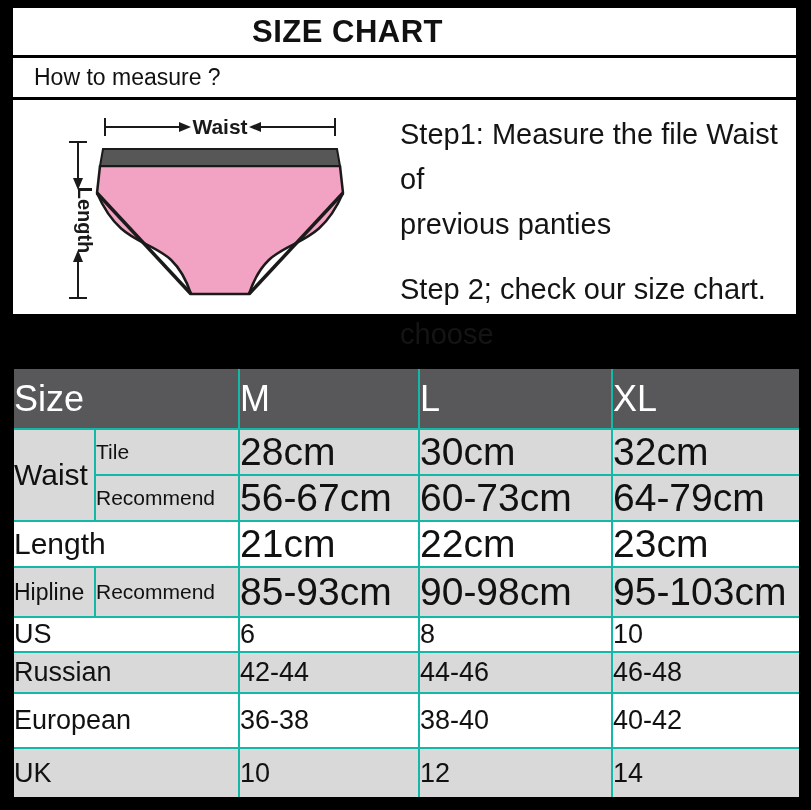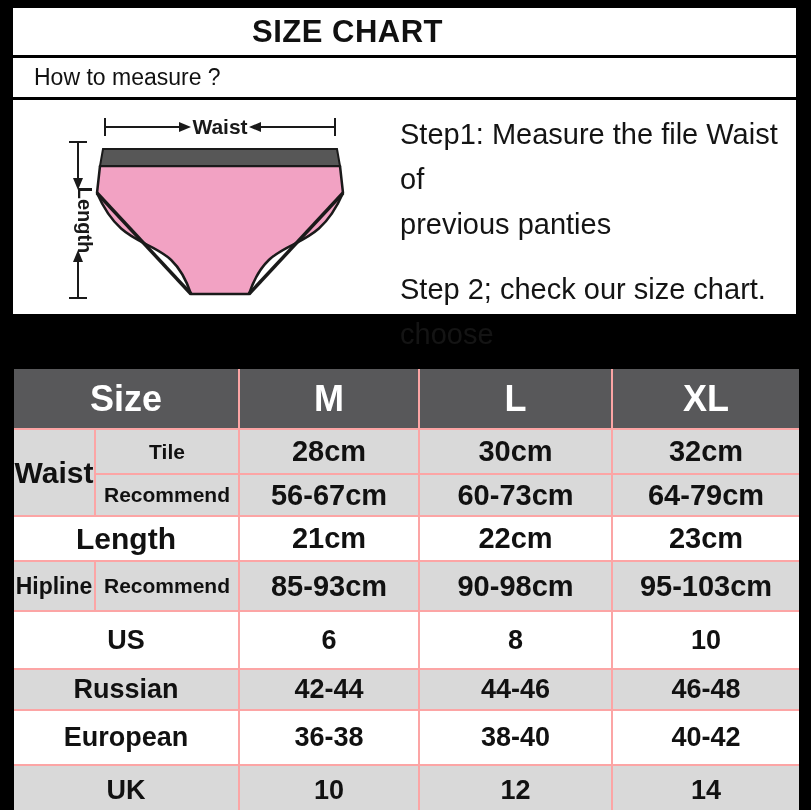--- a/index.html
+++ b/index.html
@@ -41,45 +41,45 @@
   }
   .steps p + p { margin-top: 20px; }
 
   table.size-table {
     position: absolute; left: 10px; top: 365px; width: 789px;
     border-collapse: collapse; table-layout: fixed;
     border: 4px solid #000; border-bottom: 6px solid #000;
     text-align: center;
   }
   table.size-table td, table.size-table th {
-    border: 2px solid #fca5a5;
+    border: 2px solid #14b8a6;
     vertical-align: middle;
-    text-align: center;
-    font-weight: bold;
+    text-align: left;
+    font-weight: normal;
     padding: 0;
     overflow: hidden;
   }
   tr.hdr { height: 62px; background: #58585a; color: #fff; }
   tr.hdr th { font-size: 36px; }
   tr.r-gray  { background: #d9d9d9; }
   tr.r-white { background: #ffffff; }
   tr.r-tile      { height: 45px; }
   tr.r-recommend { height: 42px; }
   tr.r-length    { height: 45px; }
   tr.r-hipline   { height: 50px; }
-  tr.r-us        { height: 58px; }
+  tr.r-us        { height: 35px; }
   tr.r-russian   { height: 41px; }
   tr.r-european  { height: 55px; }
   tr.r-uk        { height: 52px; }
 
   .lbl-big  { font-size: 30px; }
   .lbl-mid  { font-size: 27px; }
   .lbl-hip  { font-size: 23px; }
   .lbl-sub  { font-size: 21px; }
-  .val-cm   { font-size: 29px; }
+  .val-cm   { font-size: 39px; }
   .val-num  { font-size: 27px; }
 </style>
 </head>
 <body>
 
 <div class="page">
 
   <div class="box title-box">
     <div class="title-text">SIZE CHART</div>
   </div>

